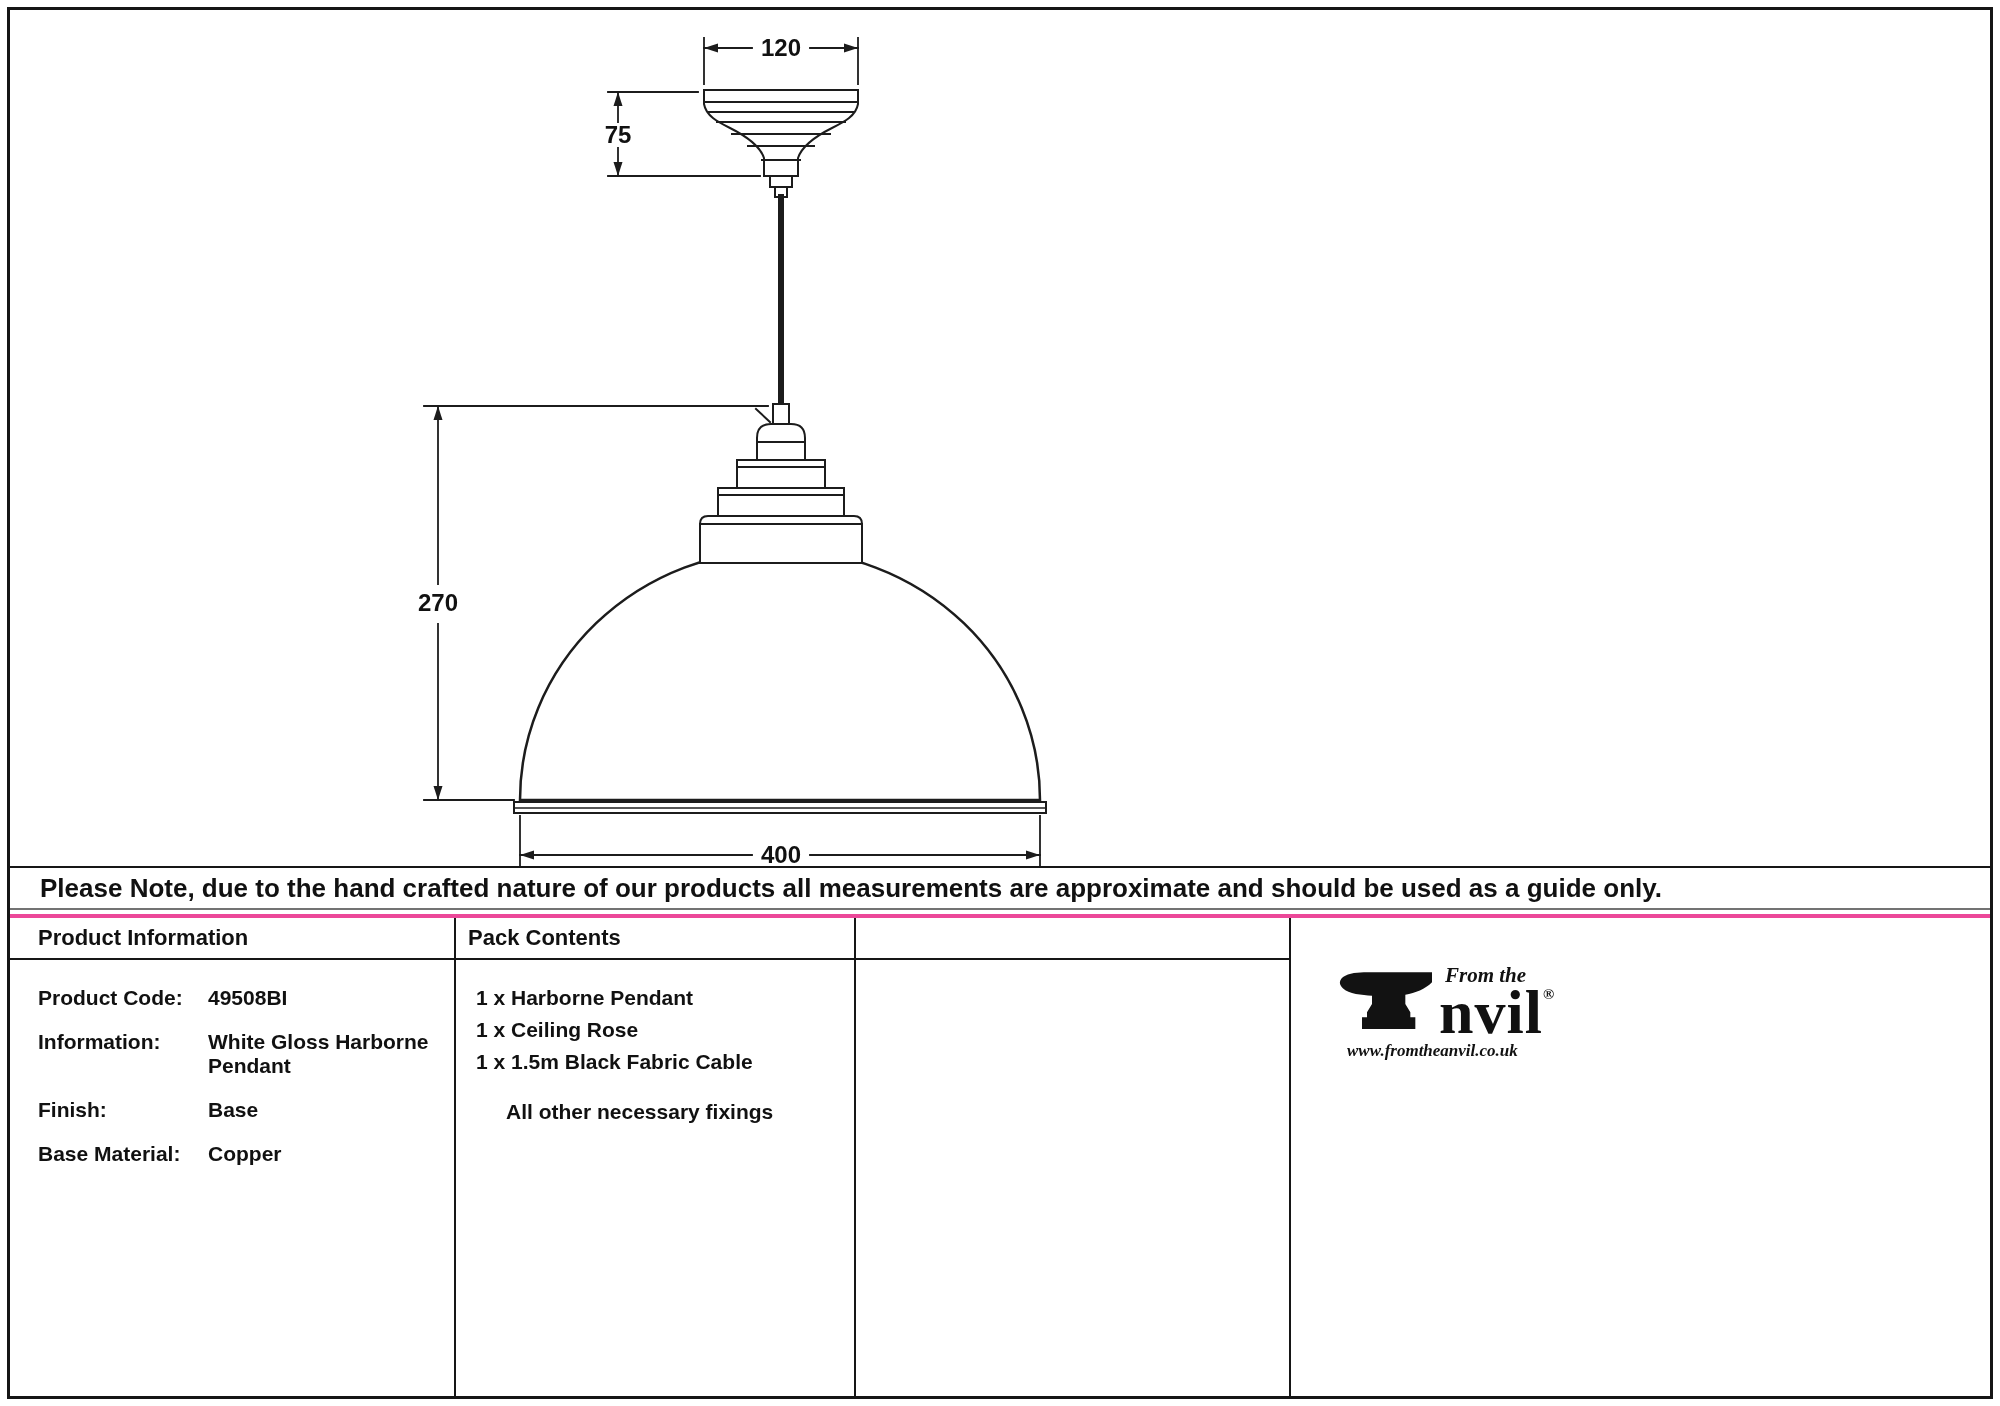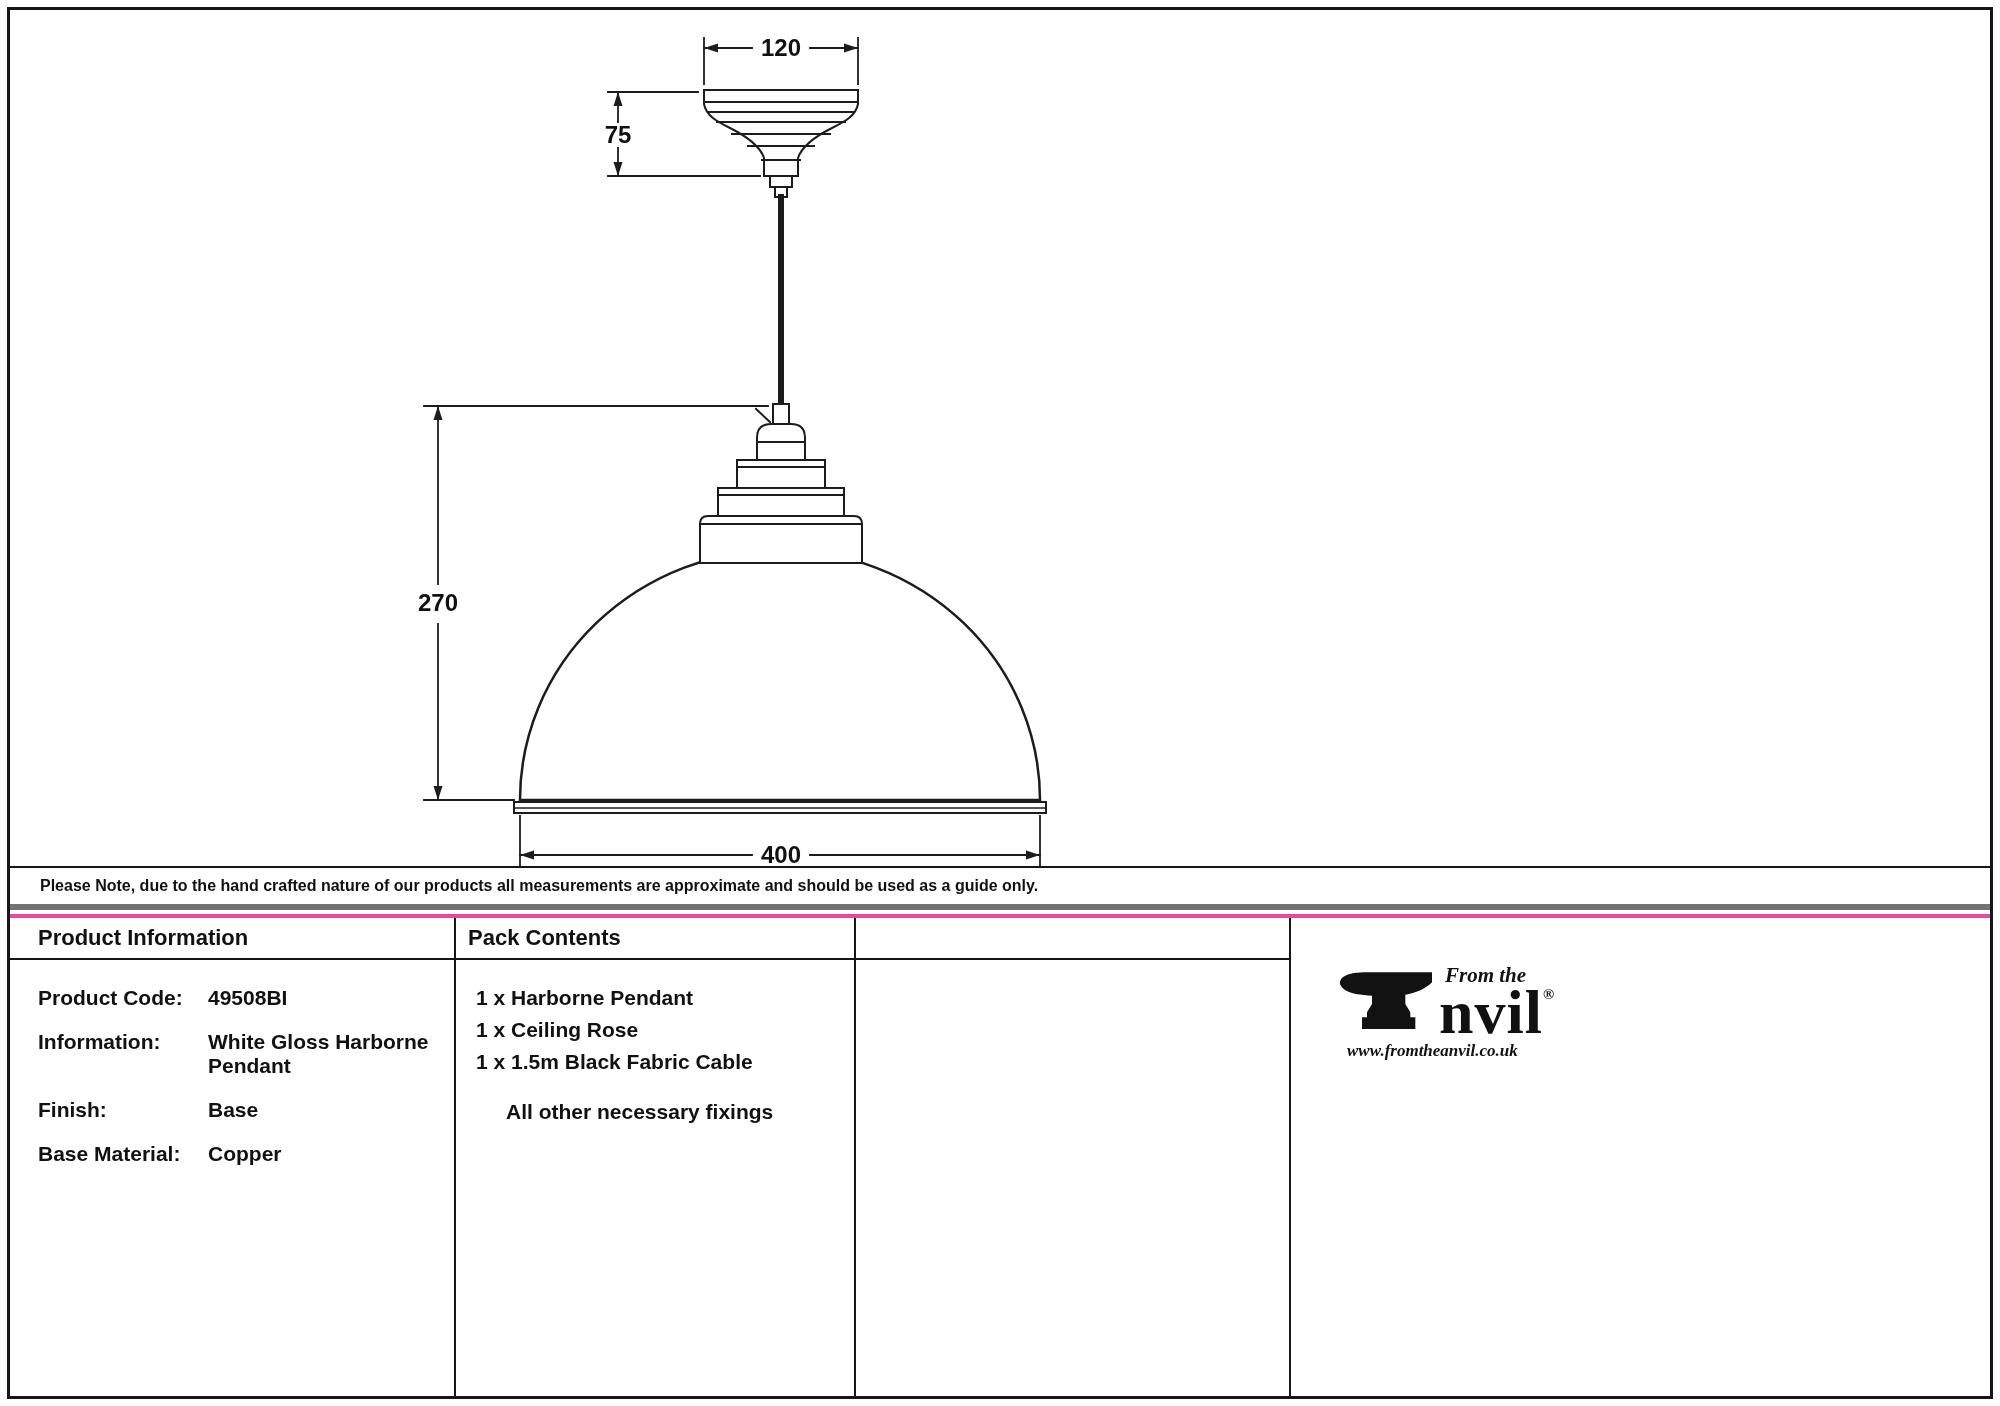--- a/index.html
+++ b/index.html
@@ -19,24 +19,24 @@
   .drawing-area svg { display: block; width: 100%; height: 100%; }
   .dim-text {
     font-family: "Liberation Sans", sans-serif;
     font-size: 24px; font-weight: 700;
   }
 
   
   .note-row {
     flex: 0 0 44px;
     border-top: 2px solid #161616;
-    border-bottom: 6px solid #737373;
+    border-bottom: 2px solid #737373;
     display: flex; align-items: center;
     padding-left: 30px;
-    font-size: 16px; font-weight: 700;
+    font-size: 26px; font-weight: 700;
   }
   .table-gap { flex: 0 0 4px; }
 
   
   .spec-table {
     flex: 0 0 482px;
     border-top: 4px solid #ec4899;
     display: grid;
     grid-template-columns: 446px 400px 435px 1fr;
     grid-template-rows: 42px 1fr;

